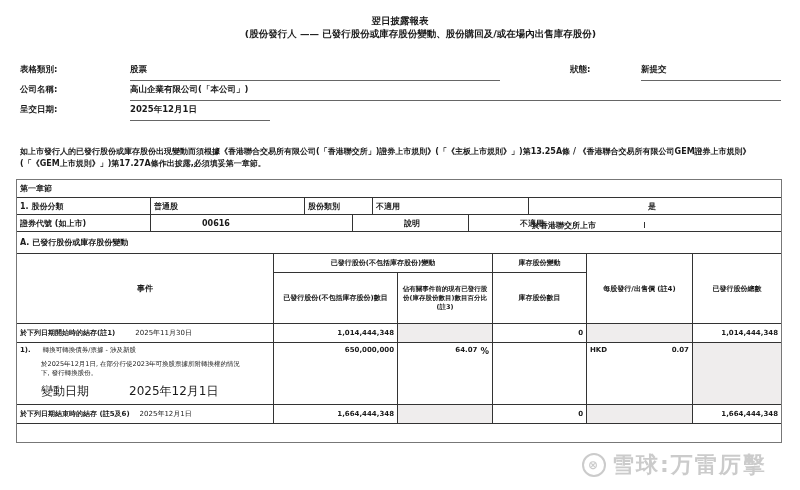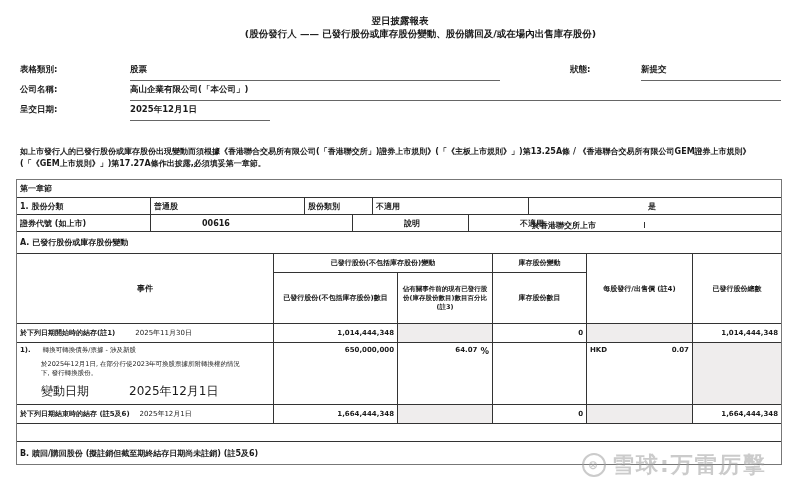--- a/index.html
+++ b/index.html
@@ -143,21 +143,18 @@
     <div class="cell right" style="width:124px;">1,664,444,348</div>
     <div class="cell shade" style="width:95px;"></div>
     <div class="cell right" style="width:94px;">0</div>
     <div class="cell shade" style="width:106px;"></div>
     <div class="cell right" style="flex:1;">1,664,444,348</div>
   </div>
 
   <div class="row" style="height:18px;">
     <div class="cell" style="width:100%;"></div>
   </div>
-  <div class="row" style="height:22px;">
-    <div class="cell" style="width:100%;">B. 贖回/購回股份 (擬註銷但截至期終結存日期尚未註銷) (註5及6)</div>
-  </div>
 </div>
 
 <div class="watermark">
   <span class="wm-logo">⊗</span>
   <span>雪球:万雷厉擊</span>
 </div>
 
 </body></html>

